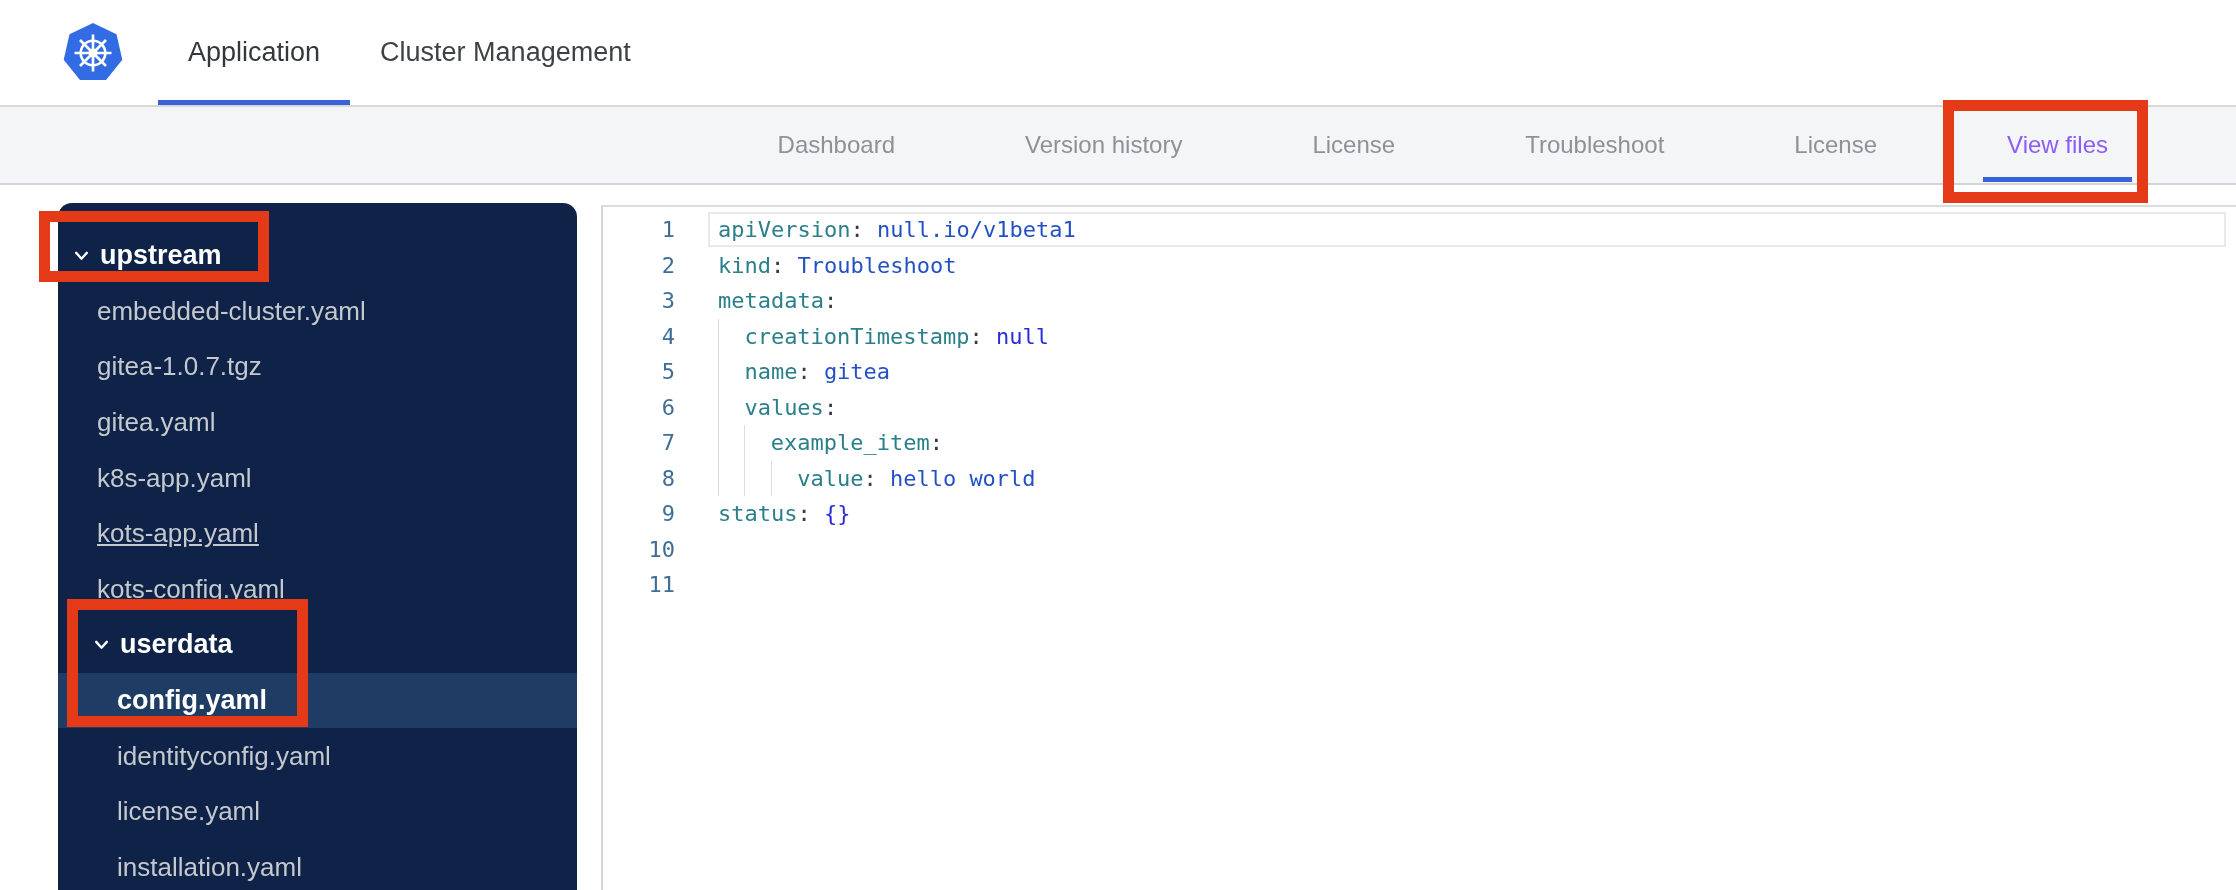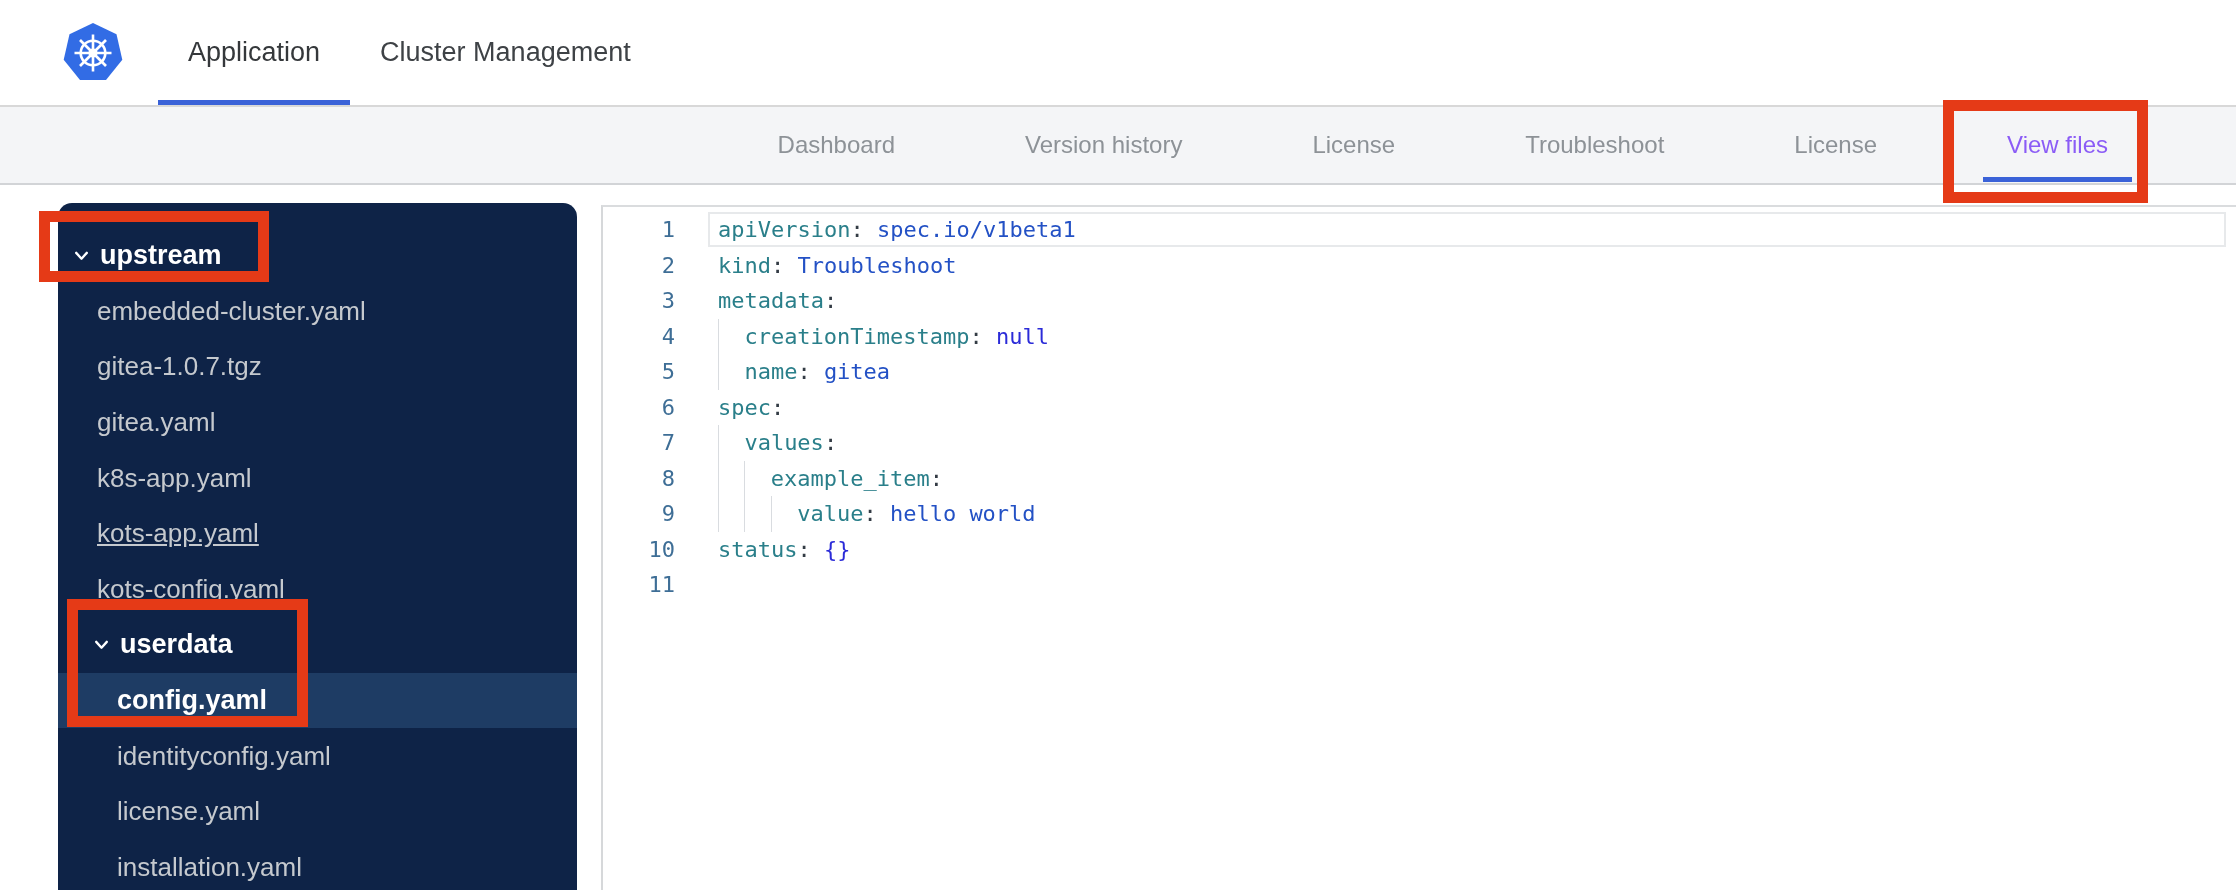--- a/index.html
+++ b/index.html
@@ -165,26 +165,25 @@
         <div class="ln">4</div>
         <div class="ln">5</div>
         <div class="ln">6</div>
         <div class="ln">7</div>
         <div class="ln">8</div>
         <div class="ln">9</div>
         <div class="ln">10</div>
         <div class="ln">11</div>
       </div>
     <div class="code" id="code-lines">
-        <div class="code-line"><span class="tk-key">apiVersion</span><span class="tk-punc">: </span><span class="tk-val">spec.io/v1beta1</span></div>
+        <div class="code-line"><span class="tk-key">apiVersion</span><span class="tk-punc">: </span><span class="tk-val">null.io/v1beta1</span></div>
         <div class="code-line"><span class="tk-key">kind</span><span class="tk-punc">: </span><span class="tk-val">Troubleshoot</span></div>
         <div class="code-line"><span class="tk-key">metadata</span><span class="tk-punc">:</span></div>
         <div class="code-line"><span class="ig"></span><span class="tk-key">creationTimestamp</span><span class="tk-punc">: </span><span class="tk-const">null</span></div>
         <div class="code-line"><span class="ig"></span><span class="tk-key">name</span><span class="tk-punc">: </span><span class="tk-val">gitea</span></div>
-        <div class="code-line"><span class="tk-key">spec</span><span class="tk-punc">:</span></div>
         <div class="code-line"><span class="ig"></span><span class="tk-key">values</span><span class="tk-punc">:</span></div>
         <div class="code-line"><span class="ig"></span><span class="ig"></span><span class="tk-key">example_item</span><span class="tk-punc">:</span></div>
         <div class="code-line"><span class="ig"></span><span class="ig"></span><span class="ig"></span><span class="tk-key">value</span><span class="tk-punc">: </span><span class="tk-val">hello world</span></div>
         <div class="code-line"><span class="tk-key">status</span><span class="tk-punc">: </span><span class="tk-const">{}</span></div>
         <div class="code-line"></div>
       </div>
   <div class="active-line-box"></div>
     </div>
 
   <div class="anno anno-viewfiles"></div>

